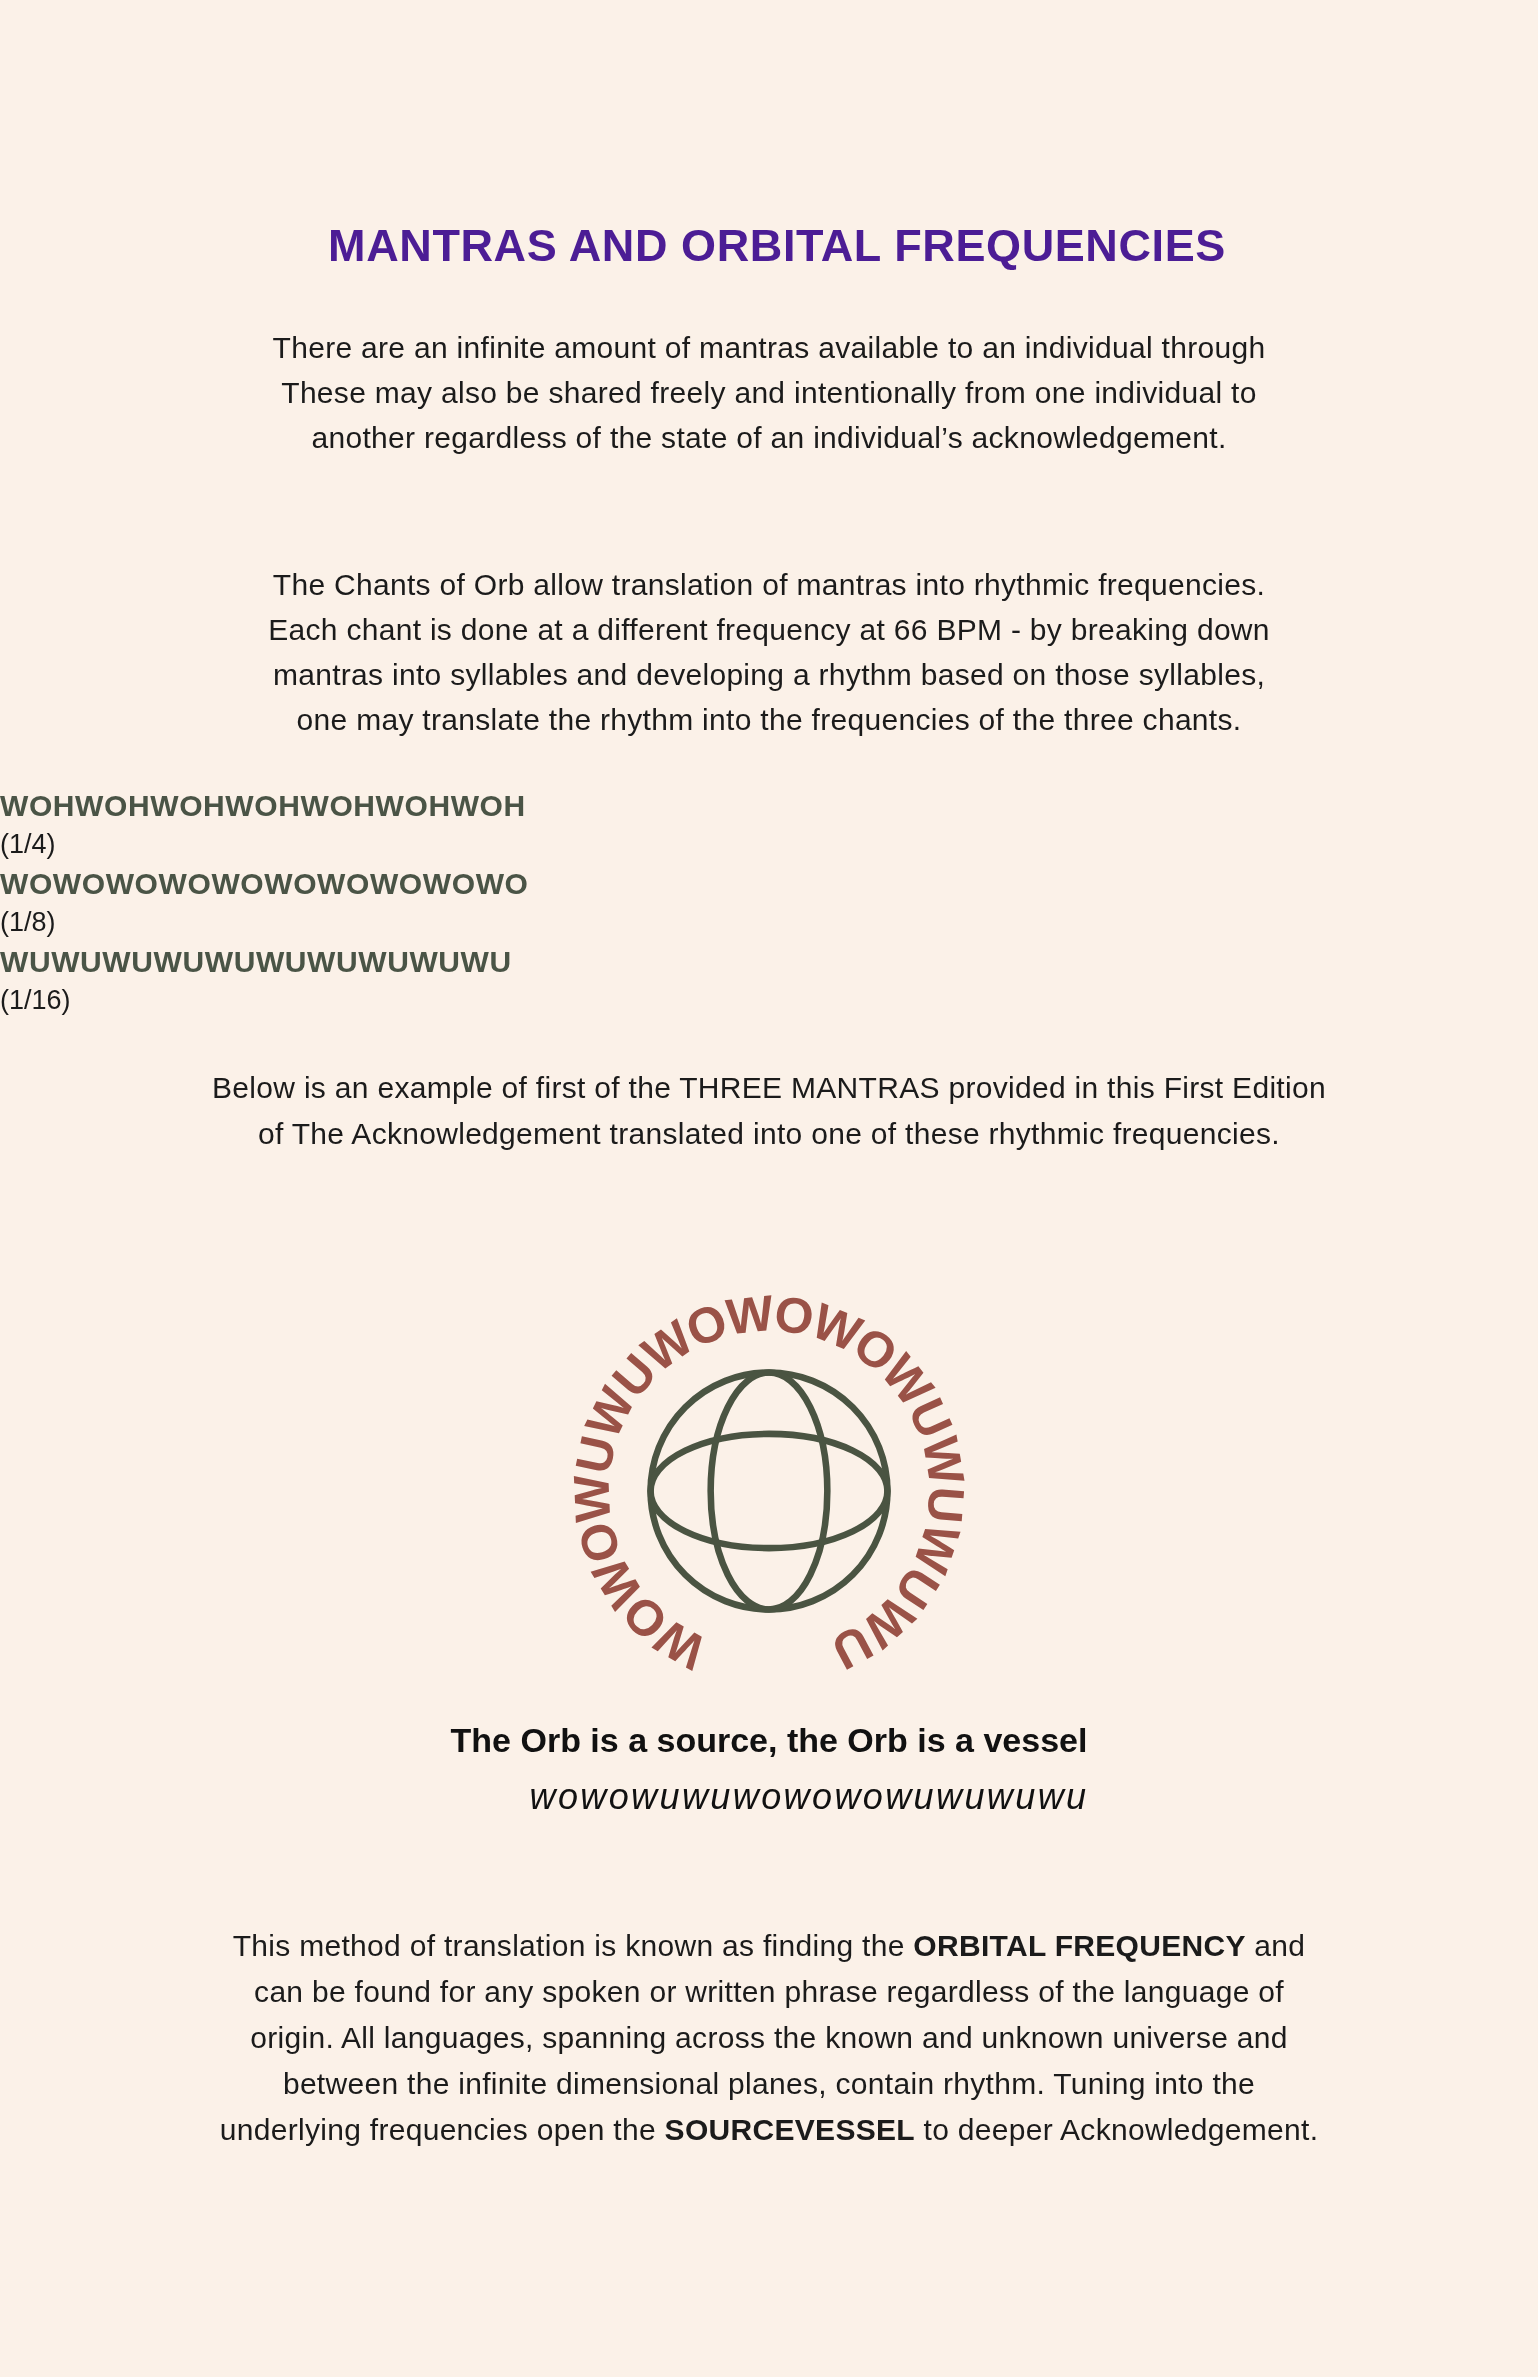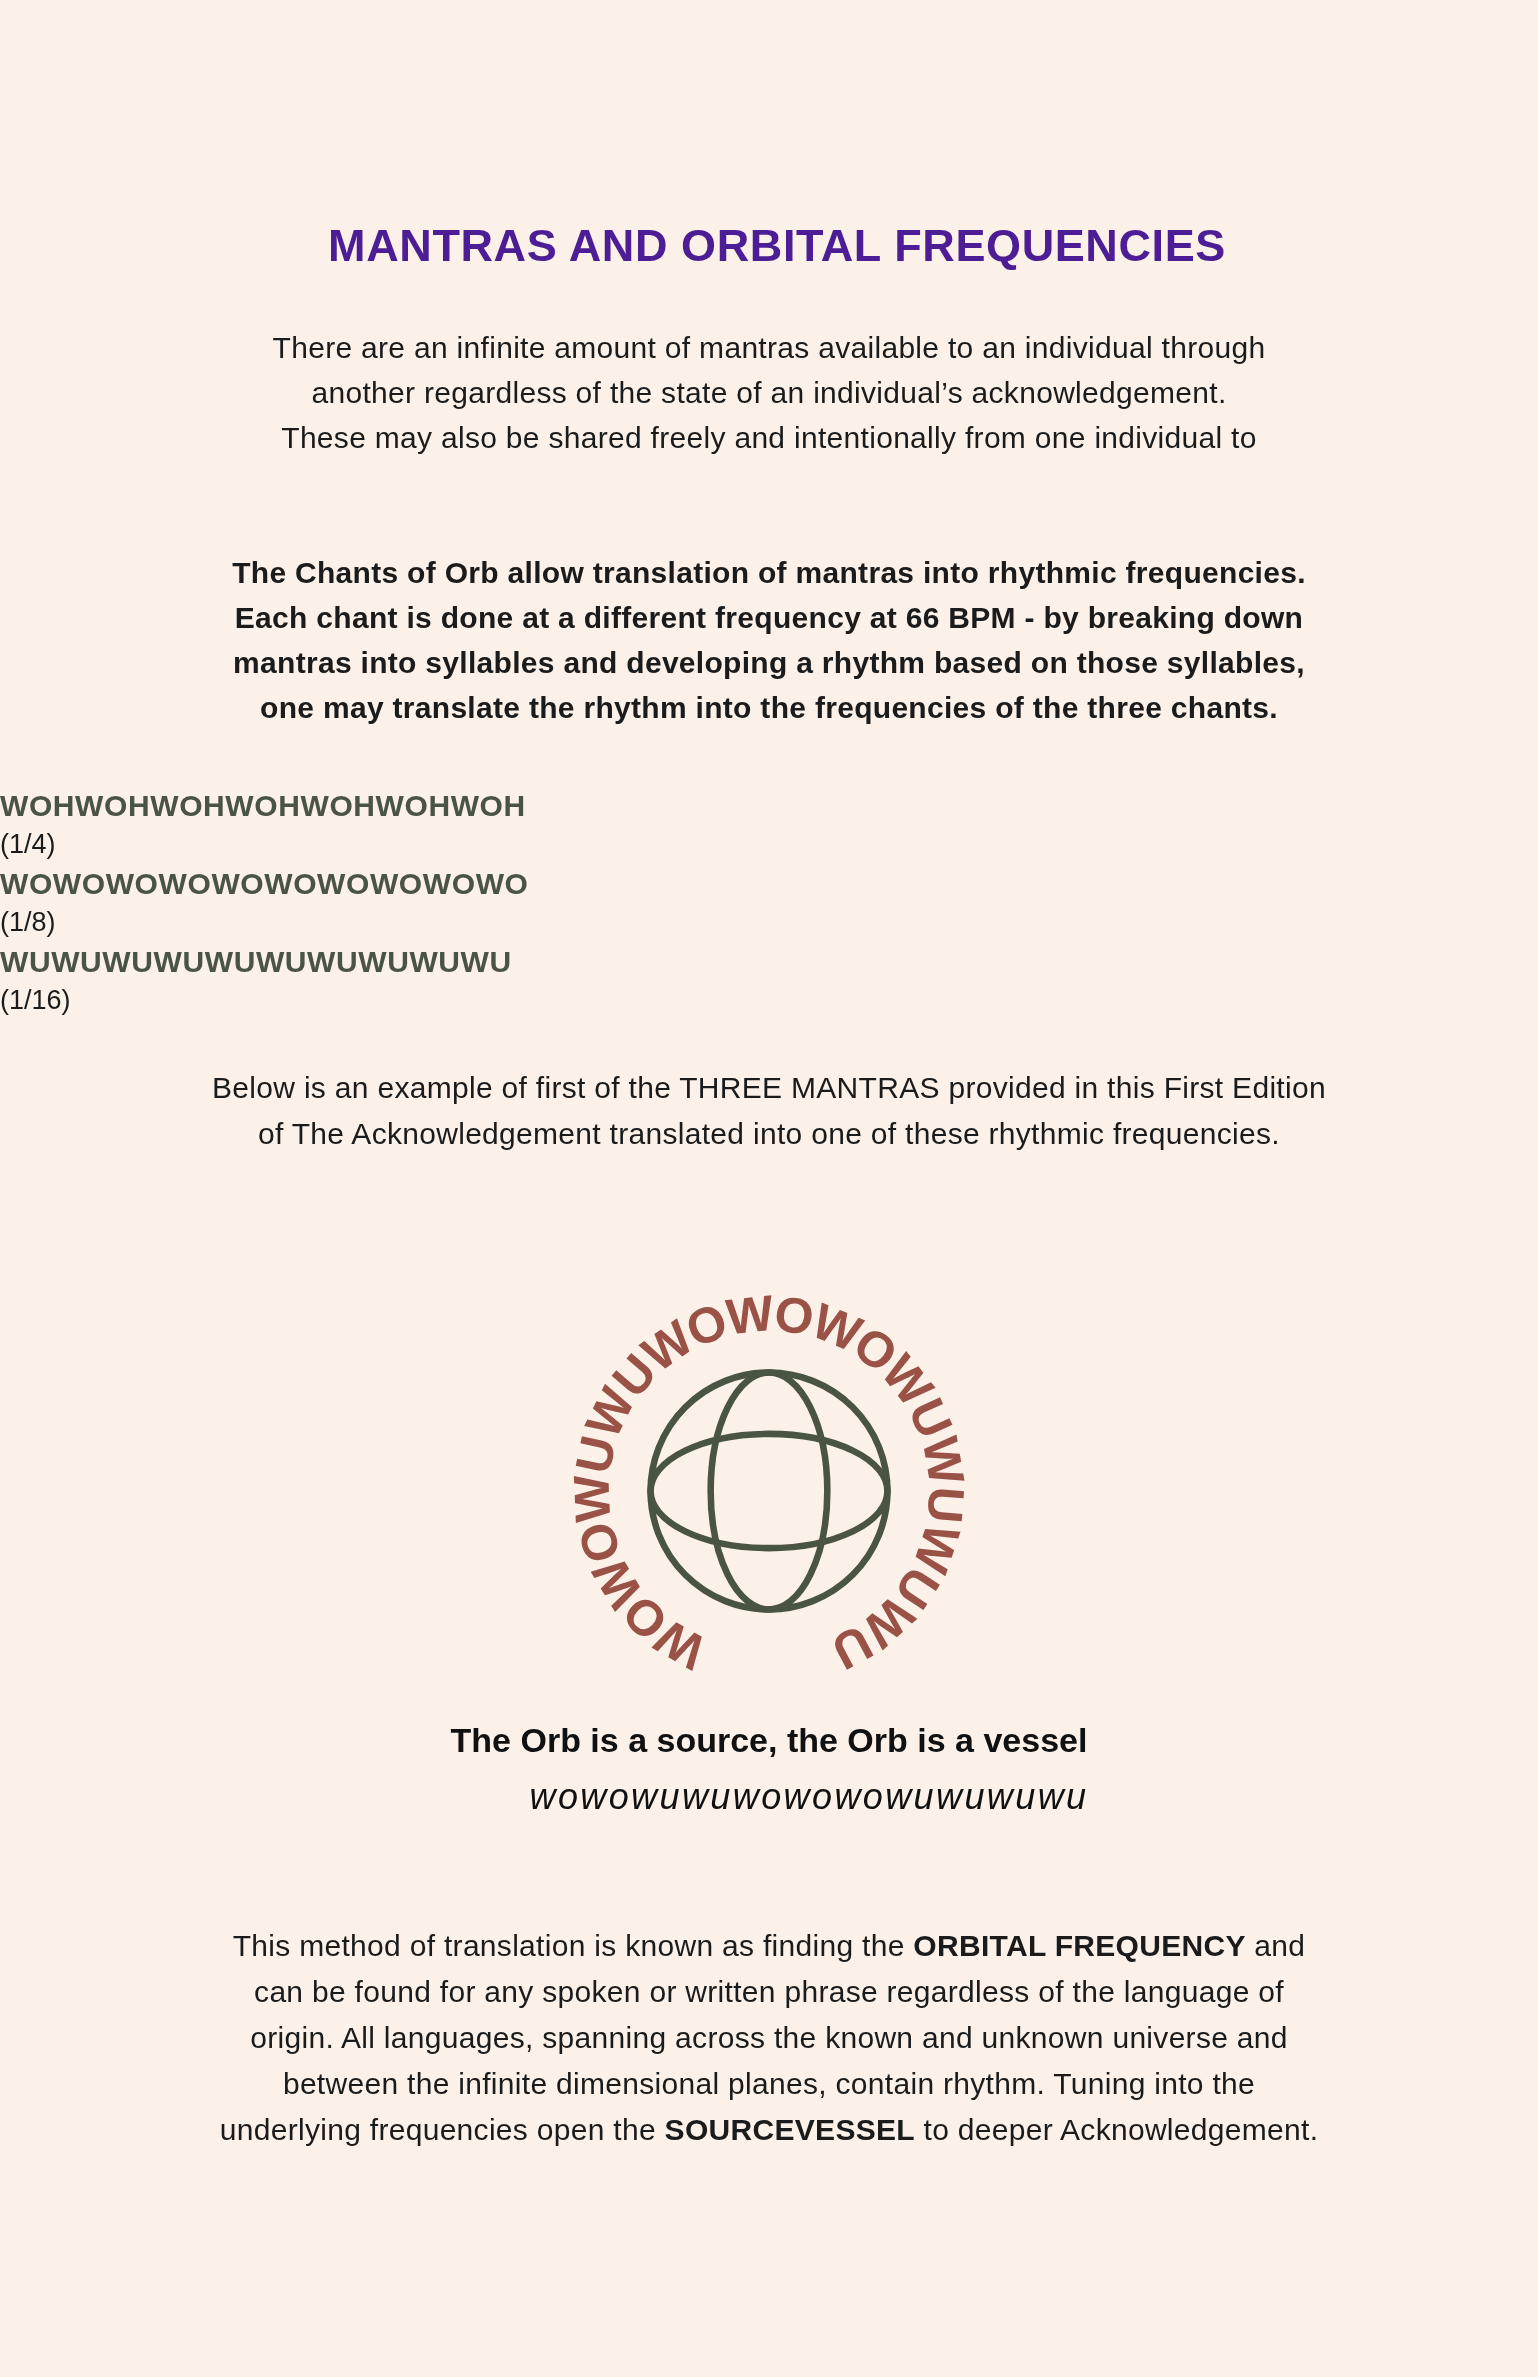--- a/index.html
+++ b/index.html
@@ -27,21 +27,21 @@
   .para {
     position: absolute;
     left: 0;
     width: 100%;
     text-align: center;
     font-size: 30px;
     line-height: 45px;
     letter-spacing: 0.3px;
   }
   #para1 { top: 325px; }
-  #para2 { top: 550px; font-weight: bold; }
+  #para2 { top: 562px; }
   #para3 { top: 1065px; line-height: 46px; }
   .chant-block {
     position: absolute;
     top: 786px;
     left: 0;
     width: 100%;
     text-align: left;
   }
   .chant-block .chant {
     font-size: 30px;
@@ -104,22 +104,22 @@
   #final-para { top: 1923px; line-height: 46px; }
   .bold-term { font-weight: bold; }
 </style>
 </head>
 <body>
 
 <h1 class="page-title">MANTRAS AND ORBITAL FREQUENCIES</h1>
 
 <div class="para" id="para1">
     <div>There are an infinite amount of mantras available to an individual through</div>
+    <div>These may also be shared freely and intentionally from one individual to</div>
     <div>another regardless of the state of an individual’s acknowledgement.</div>
-    <div>These may also be shared freely and intentionally from one individual to</div>
   </div>
 
 <div class="para" id="para2">
     <div>The Chants of Orb allow translation of mantras into rhythmic frequencies.</div>
     <div>Each chant is done at a different frequency at 66 BPM - by breaking down</div>
     <div>mantras into syllables and developing a rhythm based on those syllables,</div>
     <div>one may translate the rhythm into the frequencies of the three chants.</div>
   </div>
 
 <div class="chant-block">

